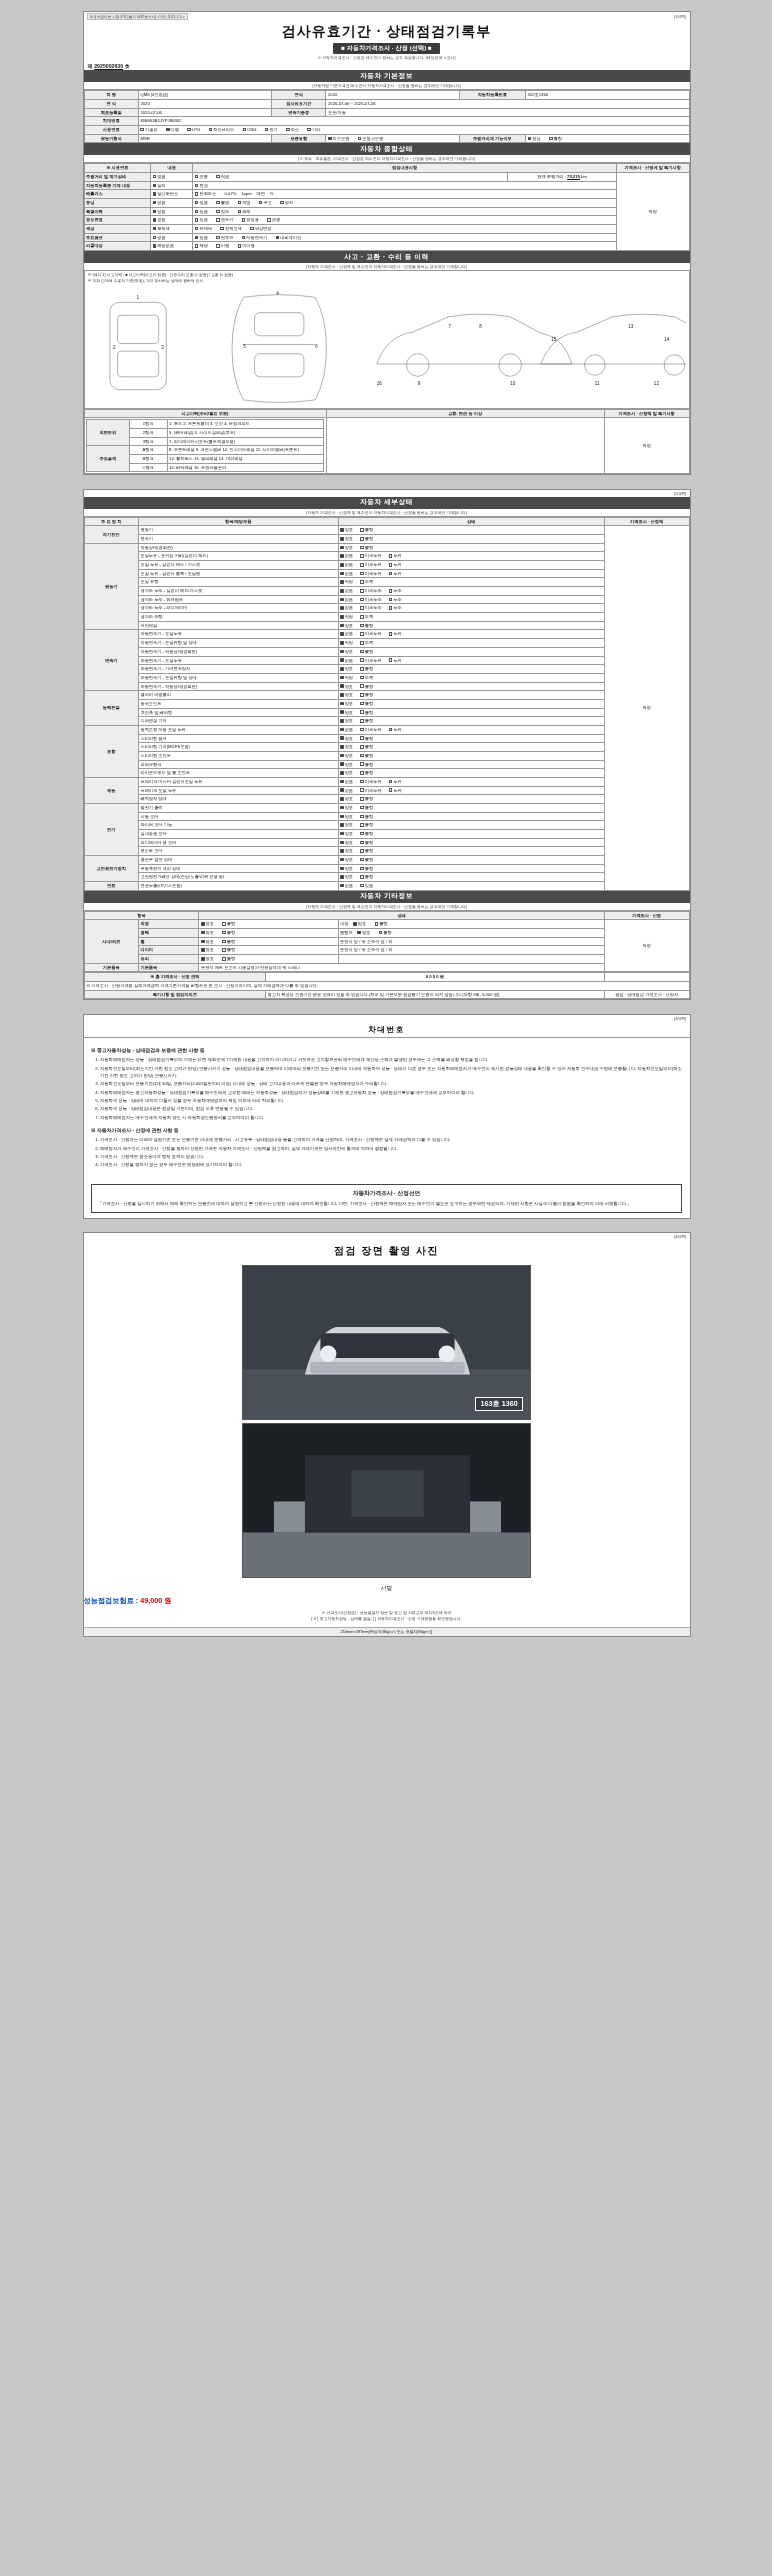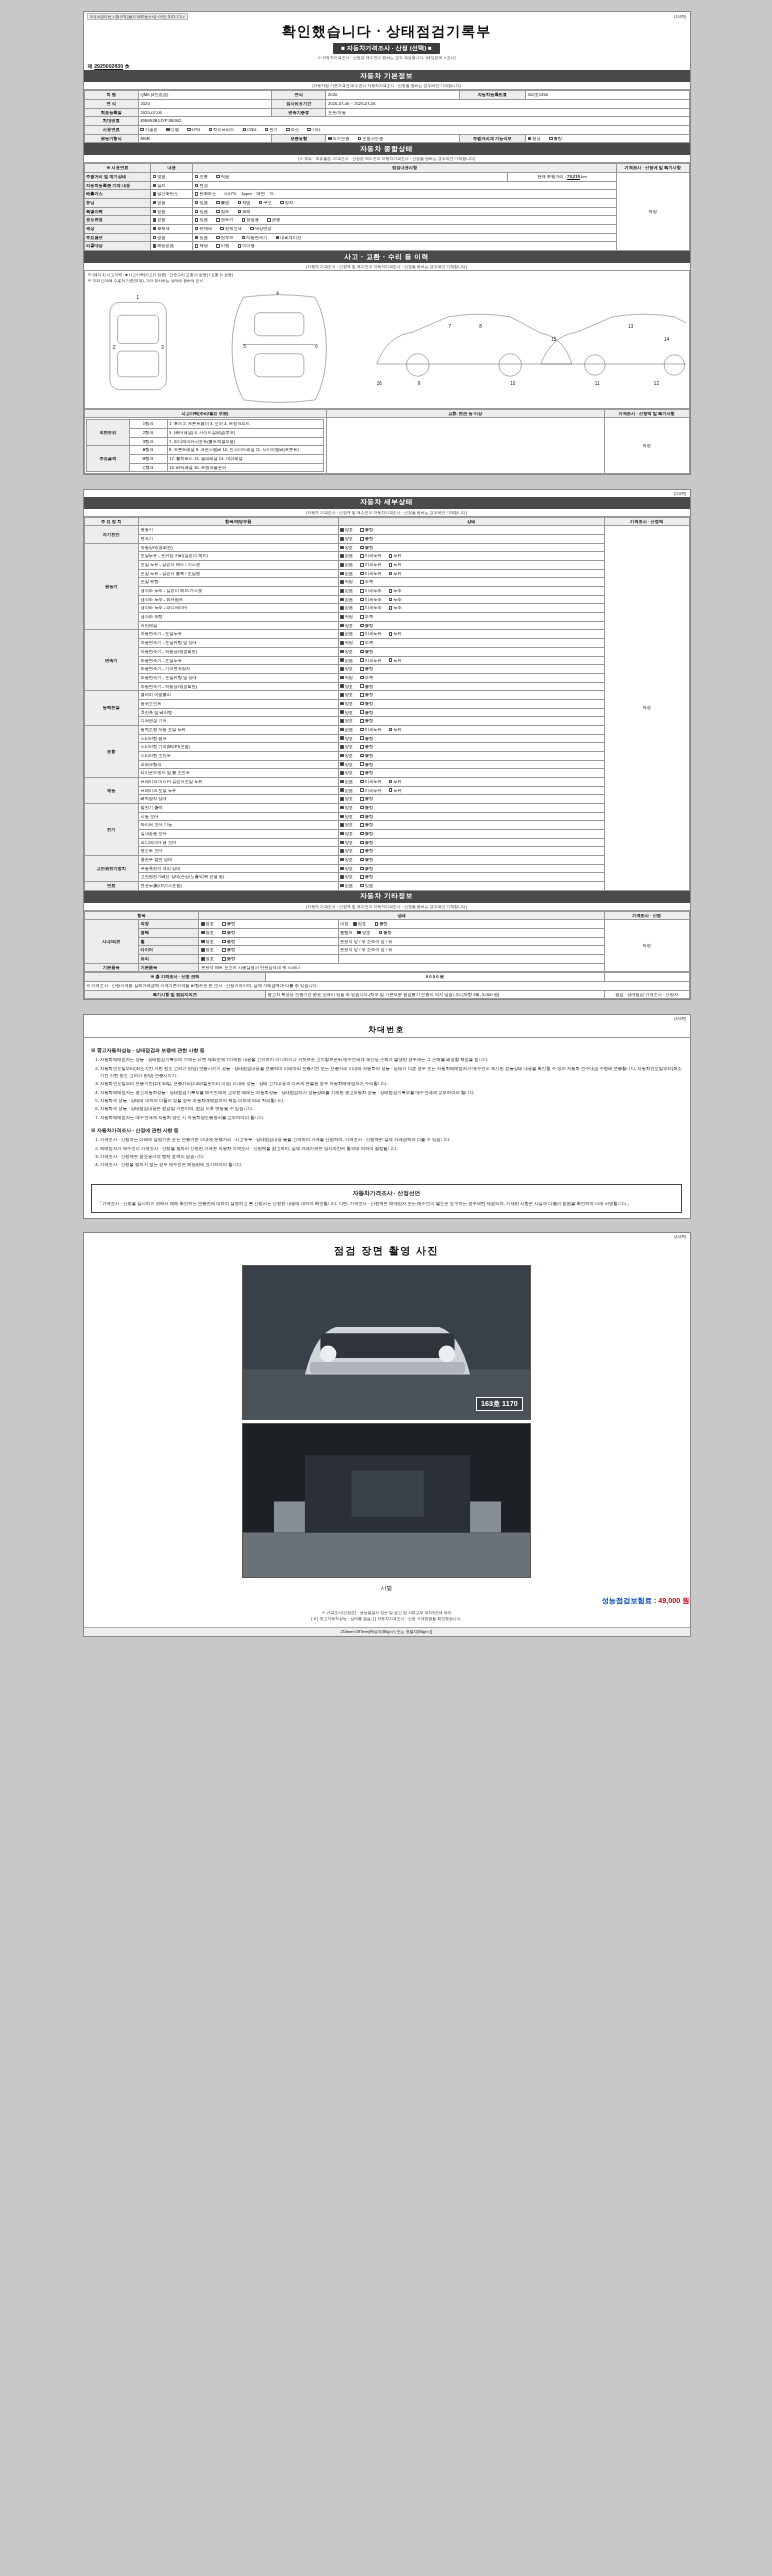--- a/index.html
+++ b/index.html
@@ -74,35 +74,35 @@
   .declbox { border:0.8px solid #444; margin:5.2px 7.2px; padding:4.1px 6.2px; font-size:4.3px; line-height:1.6;}
   .decl-title { text-align:center; font-weight:bold; font-size:5.7px; margin-bottom:2.6px; }
 
   
   .photo-title { text-align:center; font-size:10px; font-weight:bold; padding:3.6px 0; letter-spacing:1.5px; }
   .photo { width:289px; height:155px; margin:3.1px auto; background:#2a2f36; position:relative;
     border:0.5px solid #555; overflow:hidden; }
   .photo .stamp { position:absolute; right:7.2px; bottom:7.2px; color:#fff; font-size:7.2px;
     font-weight:bold; border:1px solid #fff; padding:1px 4.1px; background:rgba(0,0,0,.25);}
   .sign-row { text-align:center; font-size:5.7px; padding:4.1px 0 1px; }
-  .fee { text-align:right; font-size:7.2px; font-weight:bold; padding:2.1px 0 4.1px; }
+  .fee { text-align:left; font-size:7.2px; font-weight:bold; padding:2.1px 0 4.1px; }
   .footnote { font-size:3.9px; text-align:center; color:#333; padding:0 5.2px 4.1px; line-height:1.6; }
   .botbar { background:#eee; border-top:0.5px solid #aaa; font-size:3.9px; text-align:center; padding:1.5px;}
 </style>
 </head>
 <body>
 
 <div class="page first">
   <div class="toprow">
     <span class="tl">자동차관리법 시행규칙 [별지 제82호서식] &lt;개정 2021.1.5.&gt;</span>
     <span class="pagemark">(1/4쪽)</span>
   </div>
 
   <div class="titlebar">
-    <div class="doctitle">확인했습니다 · 상태점검기록부</div>
+    <div class="doctitle">검사유효기간 · 상태점검기록부</div>
   </div>
   <div class="subtitle-box">
     <span class="subtitle">■ 자동차가격조사 · 산정 (선택) ■</span>
   </div>
   <div class="subnote">※ 자동차가격조사 · 산정은 매수인이 원하는 경우 작성합니다. (해당란에 ∨표시)</div>
   <div class="docno">
     <span>제</span>
     <span class="u b">2925002630</span>
     <span>호</span>
   </div>
@@ -727,21 +727,21 @@
       <rect width="560" height="300" fill="#39404a"></rect>
       <rect y="200" width="560" height="100" fill="#4a5159"></rect>
       <g>
         <path d="M120 210 q20 -80 60 -92 l200 0 q40 12 60 92 z" fill="#cfd4d8"></path>
         <rect x="150" y="130" width="260" height="48" rx="10" fill="#2f343a"></rect>
         <rect x="130" y="186" width="300" height="22" rx="6" fill="#aeb4ba"></rect>
         <circle cx="165" cy="170" r="16" fill="#eceff1"></circle>
         <circle cx="395" cy="170" r="16" fill="#eceff1"></circle>
       </g>
     </svg>
-    <div class="stamp">163호 1170</div>
+    <div class="stamp">163호 1360</div>
   </div>
 
   <div class="photo">
     <svg width="289" height="155" viewBox="0 0 560 300">
       <rect width="560" height="300" fill="#1d2126"></rect>
       <rect y="210" width="560" height="90" fill="#6b7178"></rect>
       <rect x="120" y="60" width="320" height="150" fill="#2b3036"></rect>
       <rect x="60" y="150" width="60" height="60" fill="#888e95"></rect>
       <rect x="440" y="150" width="60" height="60" fill="#888e95"></rect>
       <rect x="210" y="90" width="140" height="90" fill="#3b4148"></rect>

